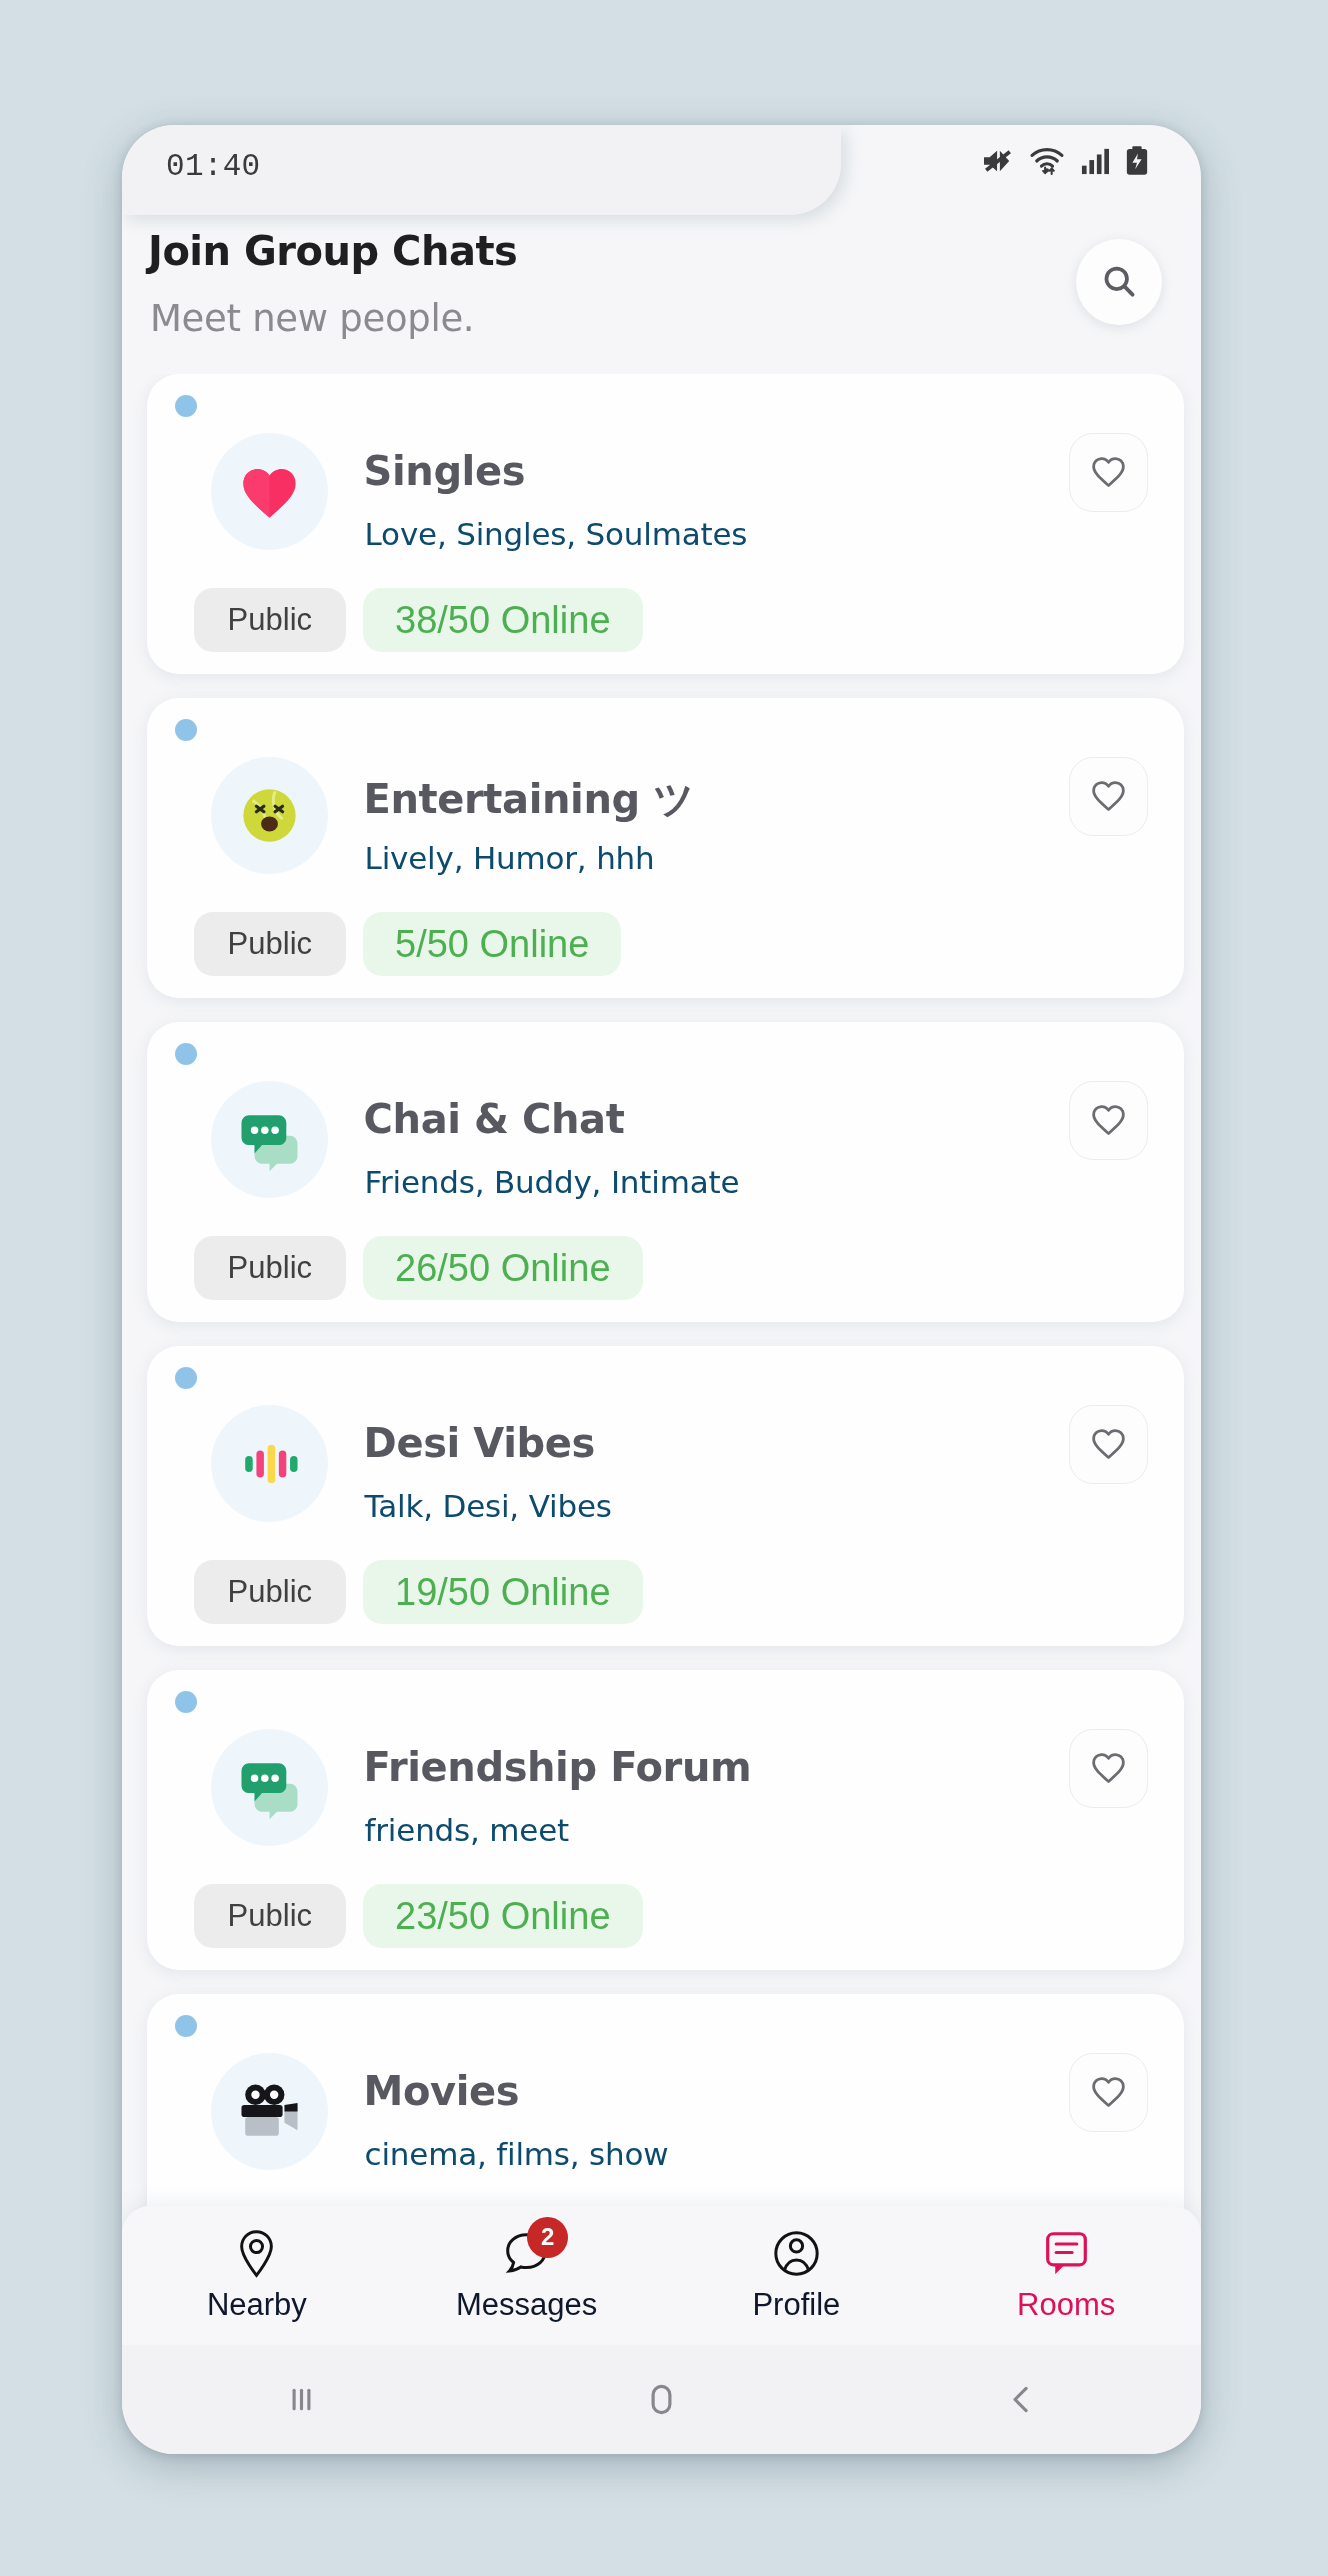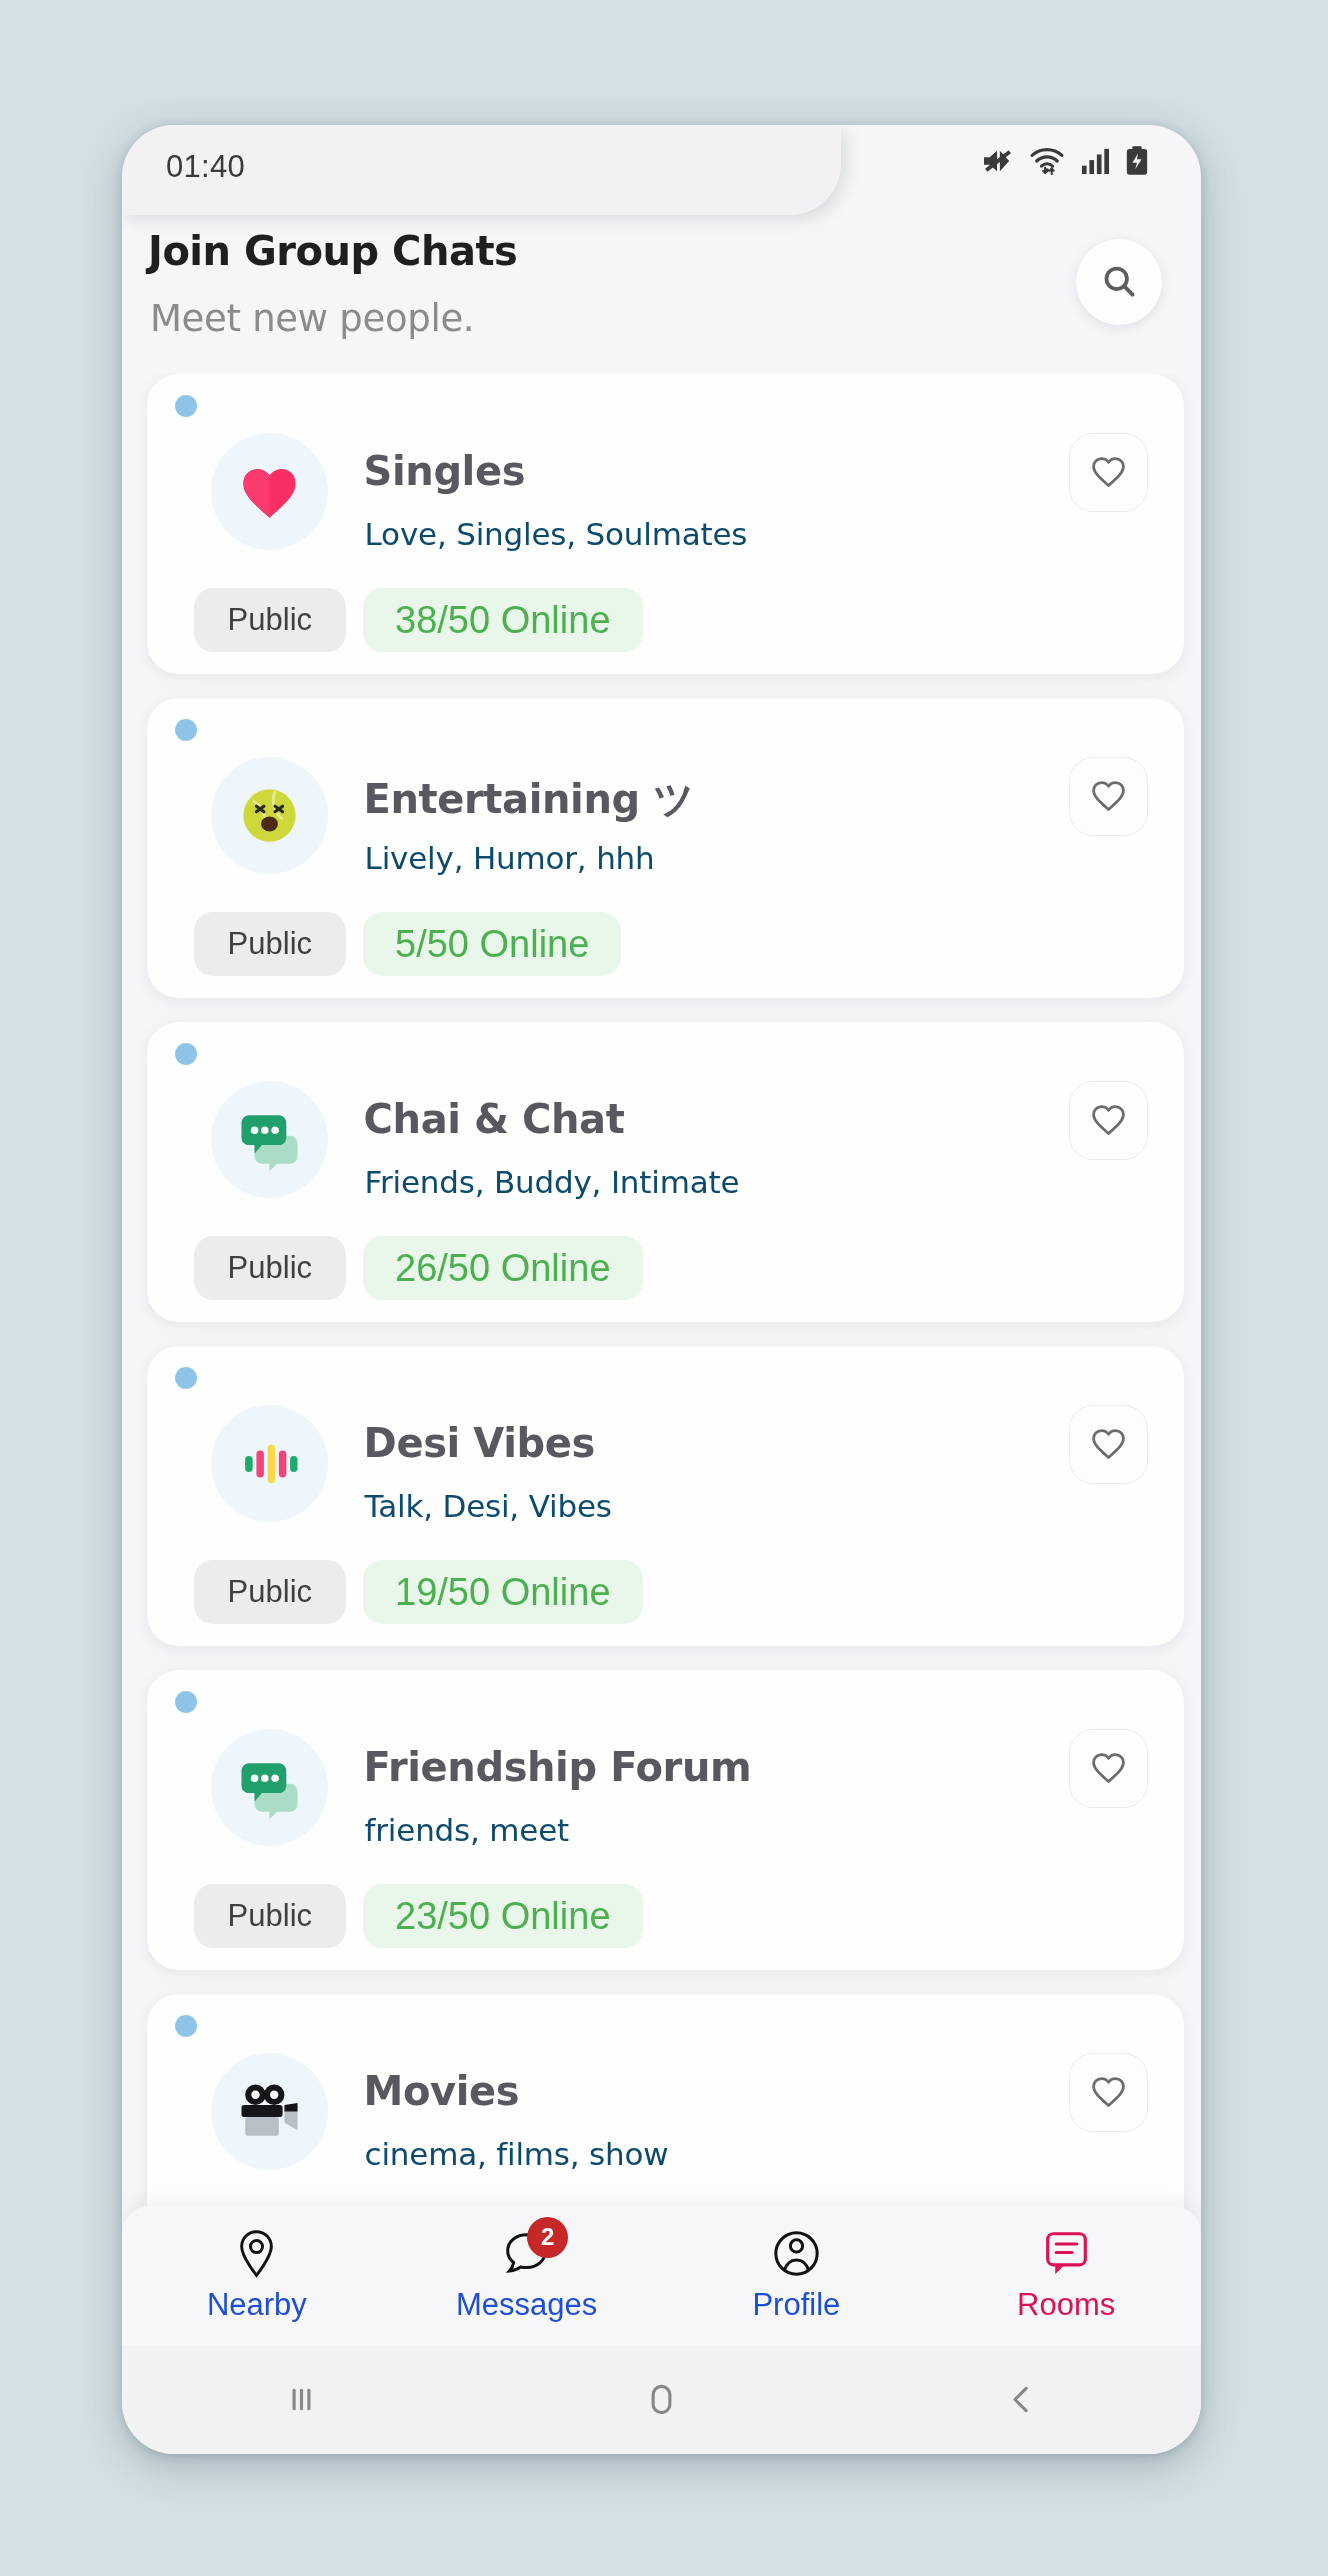--- a/index.html
+++ b/index.html
@@ -48,21 +48,21 @@
     border-bottom-right-radius: 51px;
     box-shadow: 5.6px 5.6px 15px rgba(120,140,150,0.22);
   }
   #status-time {
     position: absolute;
     left: 44px;
     top: 24px;
     font-size: 31px;
     color: #3a3a3c;
     letter-spacing: 0.3px;
-    font-family: Liberation Sans, sans-serif;
+    font-family: Liberation Mono, monospace;
     text-align: center;
   }
   #status-icons {
     position: absolute;
     right: 52px;
     top: 20.6px;
     display: flex;
     align-items: center;
     gap: 15px;
   }
@@ -236,21 +236,21 @@
     flex-direction: column;
     align-items: center;
     justify-content: center;
     gap: 7.5px;
     cursor: pointer;
     position: relative;
   }
   .nav-icon-wrap { position: relative; height: 52px; display:flex; align-items:center; justify-content:center; }
   .nav-label {
     font-size: 31px;
-    color: #1d4ed8;
+    color: #0f172a;
     font-family: "Liberation Sans", sans-serif;
   }
   .nav-item.active .nav-label { color: #dd1155; }
   .nav-badge {
     position: absolute;
     left: 24px;
     top: -11.2px;
     min-width: 41px;
     height: 41px;
     border-radius: 20.6px;

